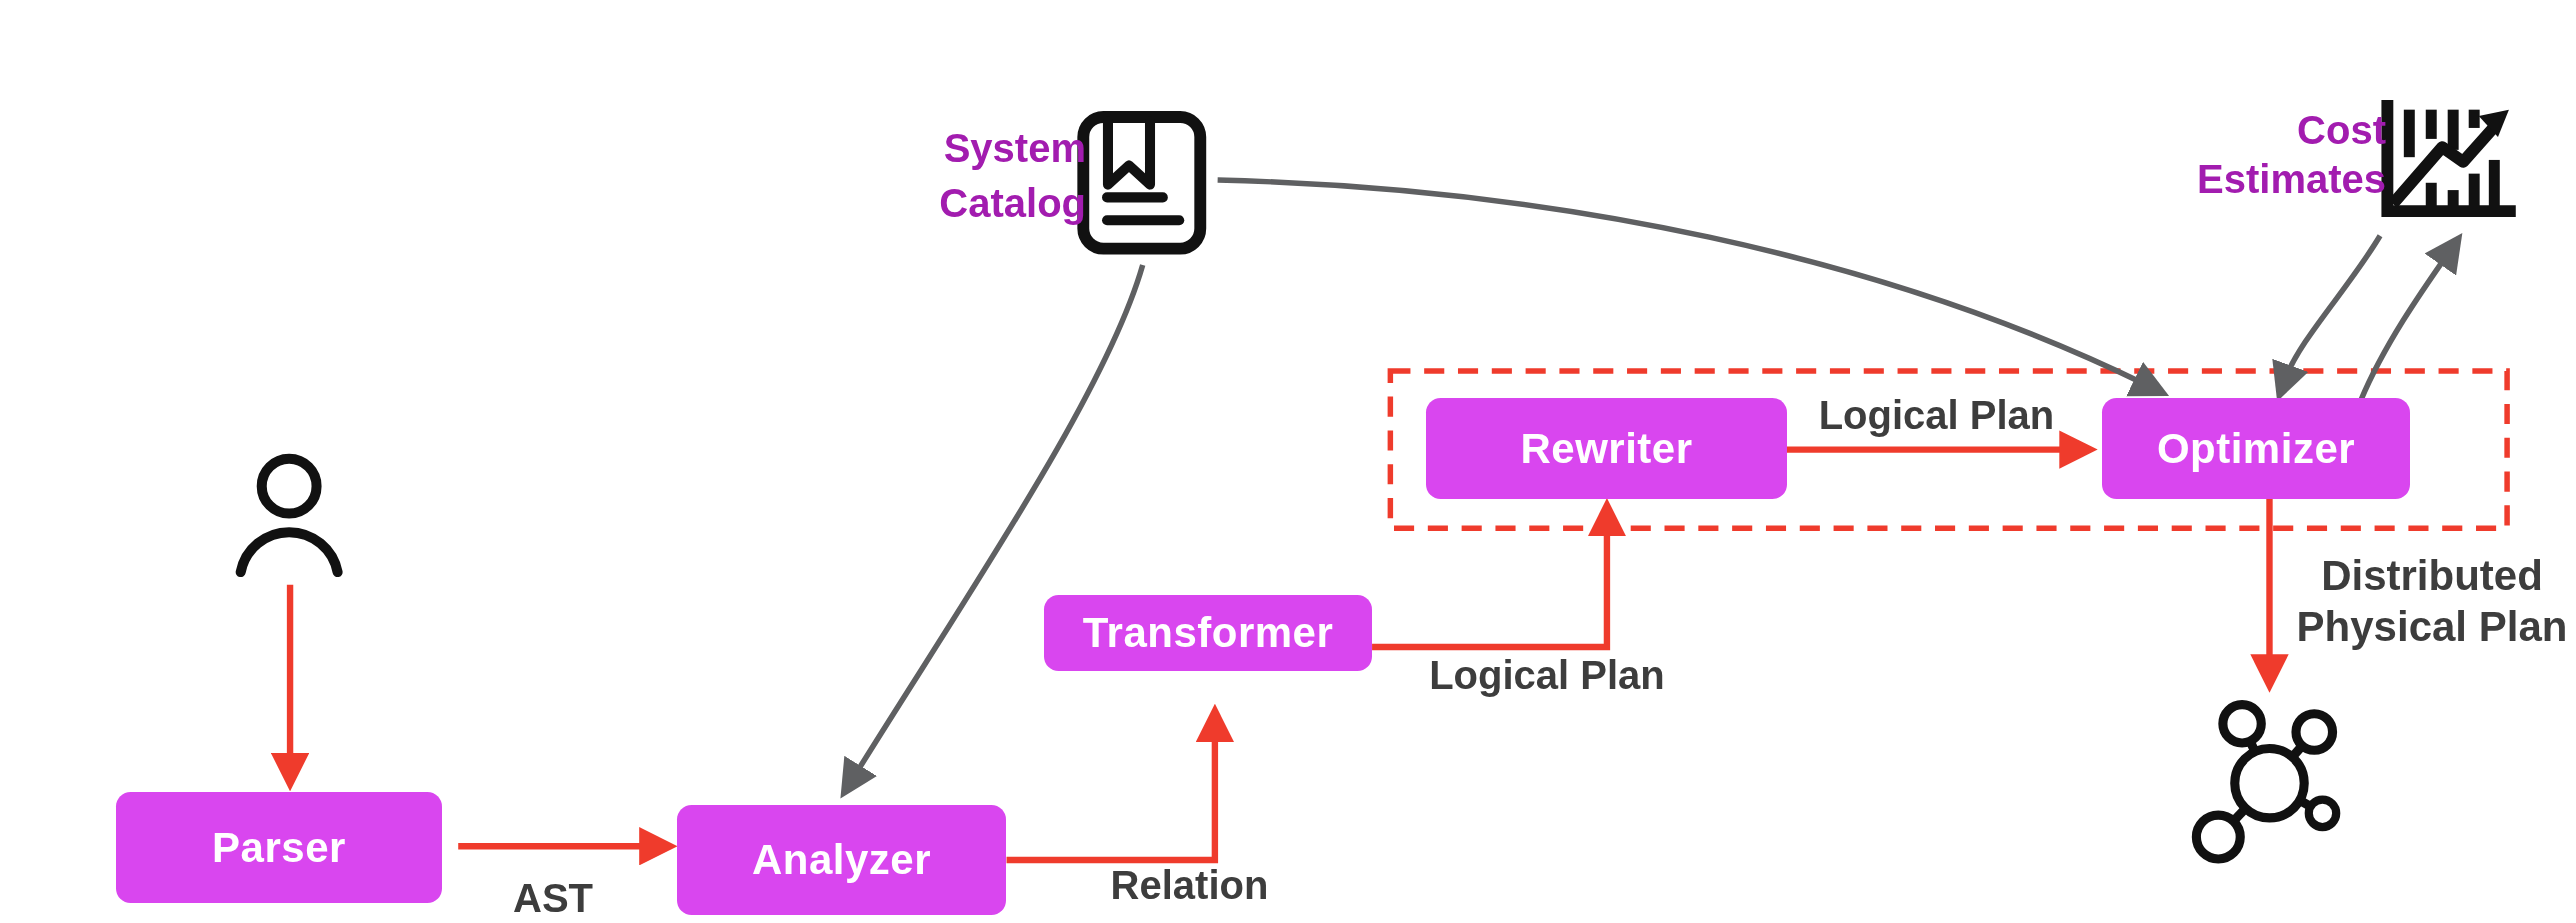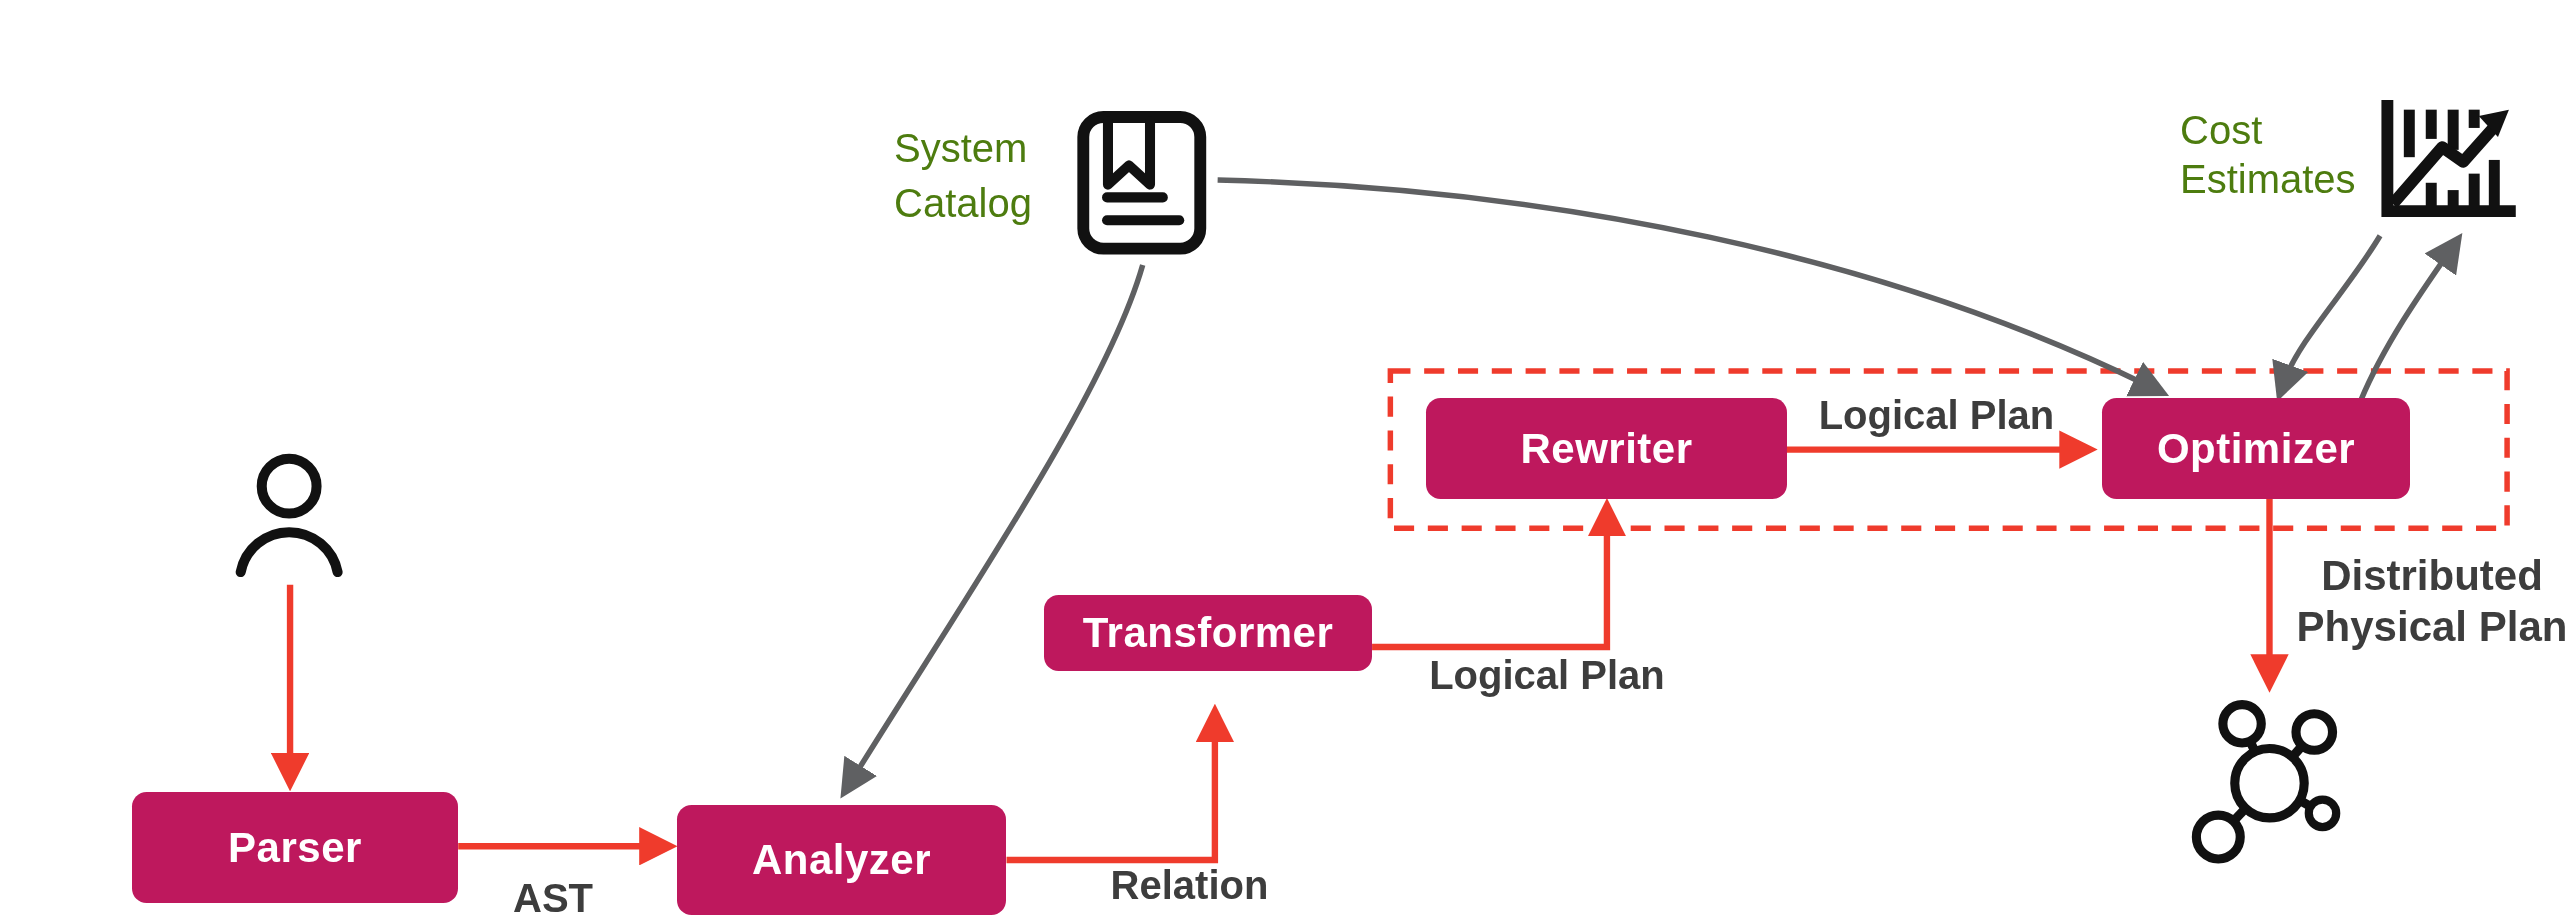--- a/index.html
+++ b/index.html
@@ -7,55 +7,55 @@
     position:relative;
     width:2576px;
     height:923px;
     background:#ffffff;
     overflow:hidden;
     font-family:"Liberation Sans", sans-serif;
   }
   .layer{position:absolute;left:0;top:0;}
   .node{
     position:absolute;
-    background:#be185d;
+    background:#d946ef;
     border-radius:14.6px;
     display:flex;
     align-items:center;
     justify-content:center;
     color:#ffffff;
     font-weight:bold;
     font-size:42px;
     letter-spacing:0.5px;
   }
-  #node-parser{left:132px;top:792px;width:326px;height:111px;}
+  #node-parser{left:116px;top:792px;width:326px;height:111px;}
   #node-analyzer{left:677px;top:805px;width:329px;height:110px;}
   #node-transformer{left:1044px;top:595px;width:328px;height:76px;}
   #node-rewriter{left:1426px;top:398px;width:361px;height:101px;}
   #node-optimizer{left:2102px;top:398px;width:308px;height:101px;}
   .lbl{
     position:absolute;
     color:#3d3d3d;
     font-weight:bold;
     font-size:40px;
     text-align:center;
     white-space:nowrap;
   }
   #lbl-sql-query{left:20px;top:659px;width:219px;text-align:left;}
   #lbl-ast{left:489px;top:876px;width:128px;}
   #lbl-relation{left:1075px;top:863px;width:229px;}
   #lbl-logical-plan-transformer{left:1419px;top:653px;width:256px;}
   #lbl-logical-plan-rewriter{left:1813px;top:393px;width:247px;}
   #lbl-distributed{left:2281px;top:550px;width:302px;line-height:51px;white-space:normal;font-size:42px;}
   .rlbl{
     position:absolute;
-    color:#4d7c0f;
-    font-weight:normal;
+    color:#a21caf;
+    font-weight:bold;
     font-size:40px;
-    text-align:left;
+    text-align:right;
     white-space:normal;
   }
   #lbl-system-catalog{left:894px;top:121px;width:192px;line-height:55px;}
   #lbl-cost-estimates{left:2180px;top:106px;width:206px;line-height:49px;}
 </style>
 </head>
 <body>
 
 <div class="canvas">
 

